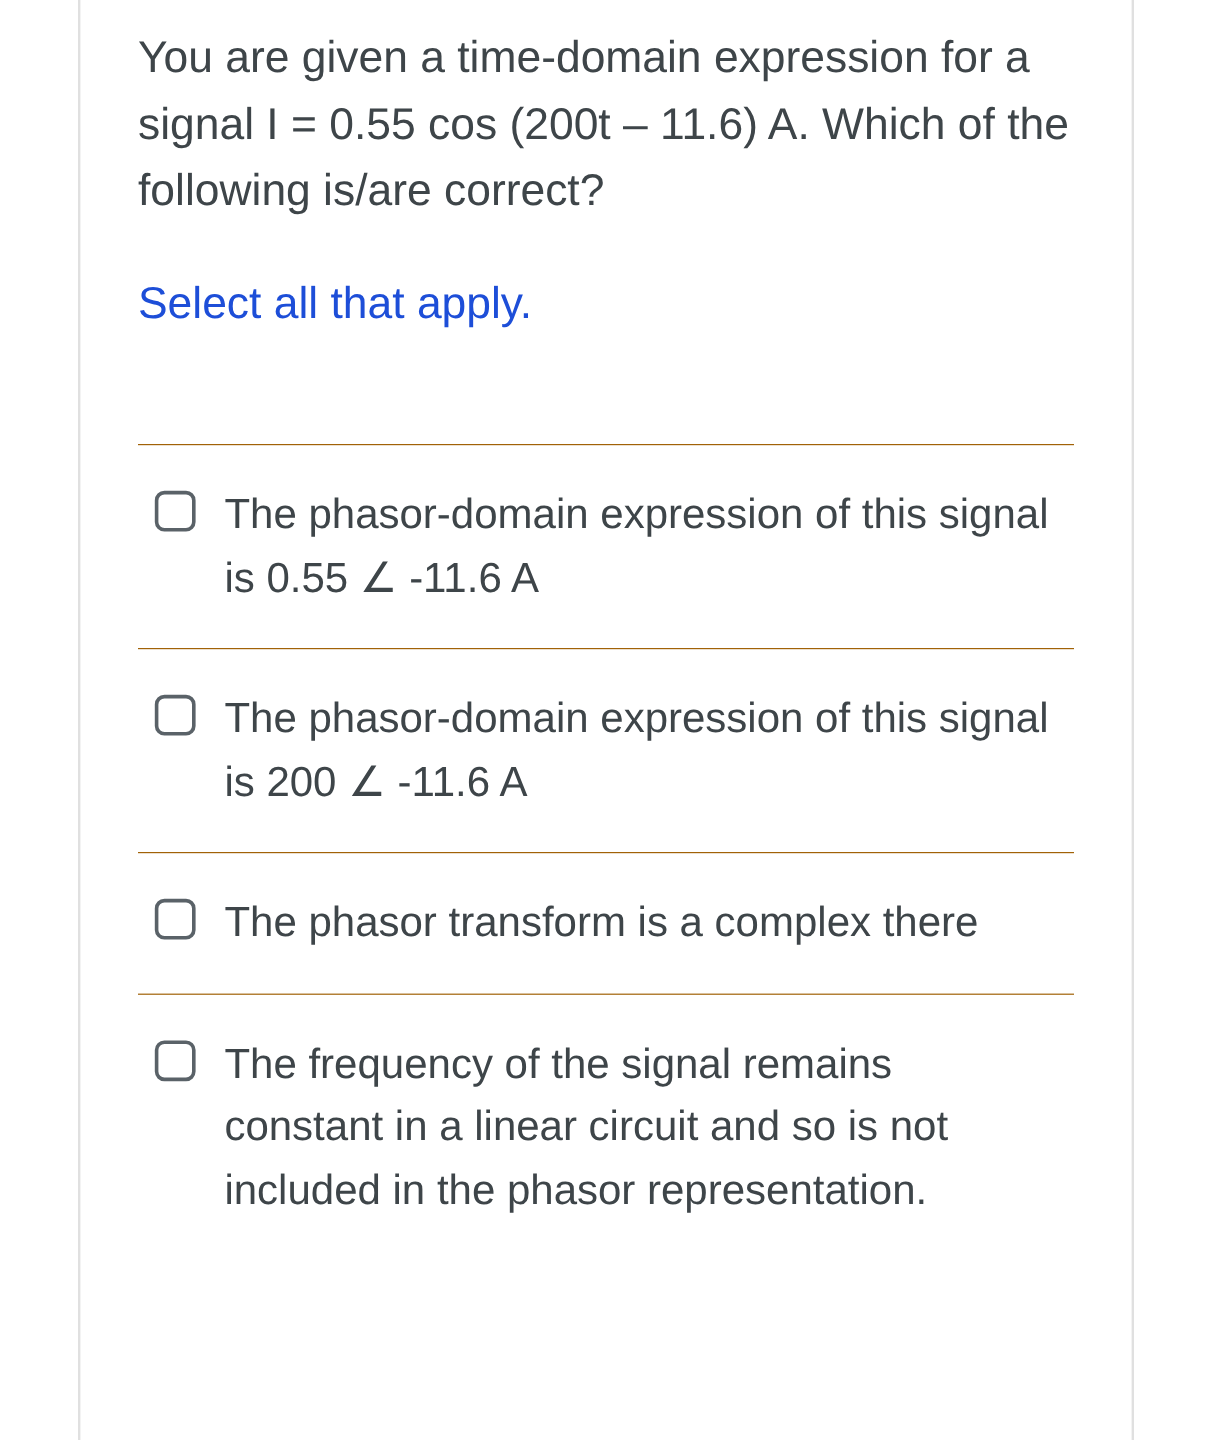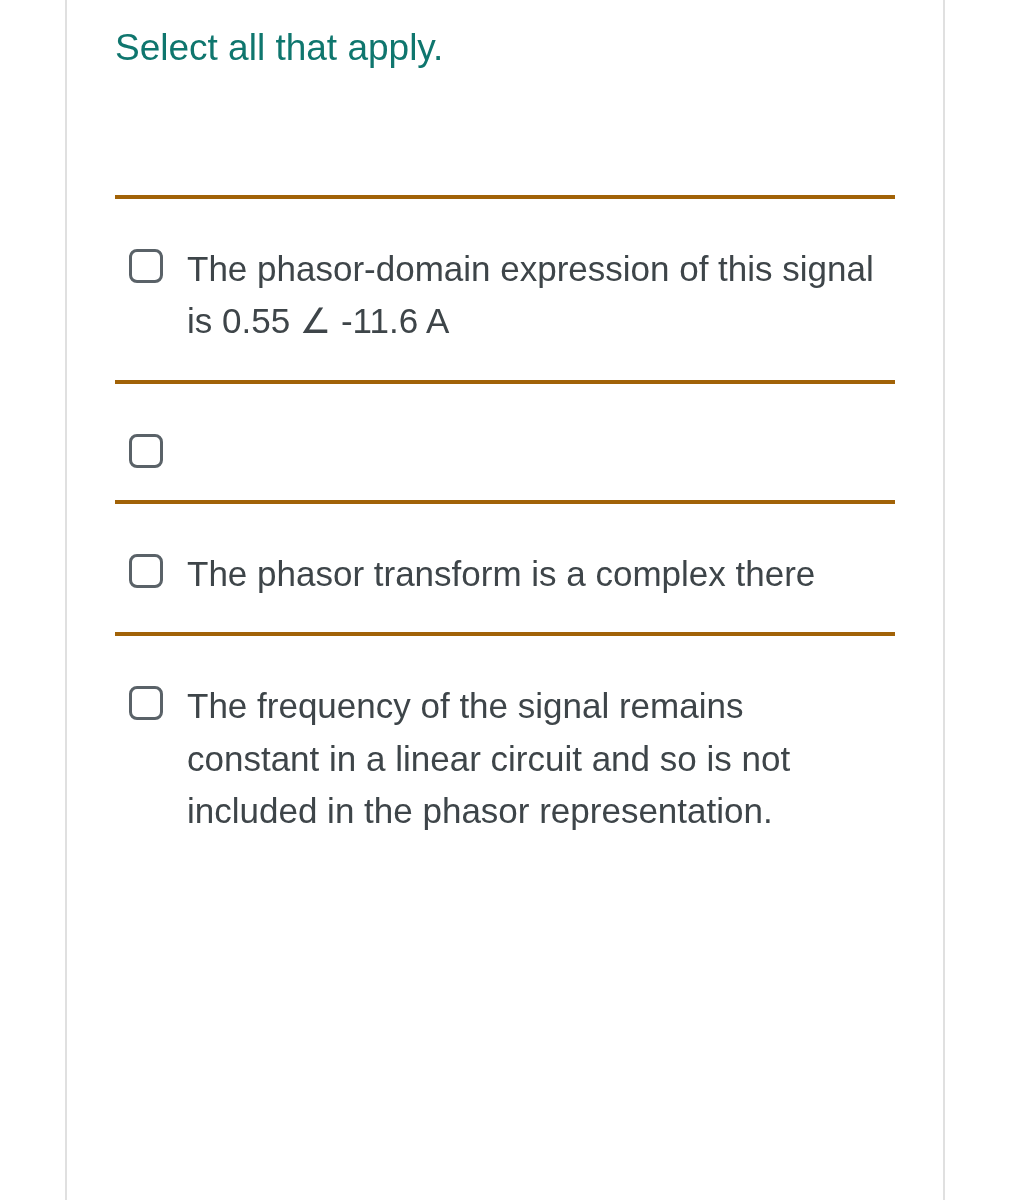--- a/index.html
+++ b/index.html
@@ -25,33 +25,33 @@
     }
     .question-text {
       font-size: 37px;
       color: #3e4549;
       line-height: 1.5;
       font-weight: 400;
       margin-bottom: 38px;
     }
     .instruction {
       font-size: 37px;
-      color: #0f766e;
+      color: #1d4ed8;
       line-height: 1.5;
       font-weight: 400;
-      margin-bottom: 119px;
+      margin-bottom: 90px;
     }
     .options {
       width: 100%;
     }
     .option {
       display: flex;
       align-items: flex-start;
-      padding: 44px 10px 32px 14px;
-      border-top: 4px solid #a16207;
+      padding: 32px 10px 32px 14px;
+      border-top: 1px solid #a16207;
     }
     .option:last-child {
     }
     .checkbox {
       flex-shrink: 0;
       width: 34px;
       height: 34px;
       border: 3px solid #5a6268;
       border-radius: 8px;
       margin-right: 24px;
@@ -63,31 +63,33 @@
       font-size: 35px;
       color: #3e4549;
       line-height: 1.5;
       font-weight: 400;
     }
   </style>
 </head>
 <body>
 
 <div class="container">
+  <p class="question-text">You are given a time-domain expression for a signal I = 0.55 cos (200t – 11.6) A. Which of the following is/are correct?</p>
   <p class="instruction">Select all that apply.</p>
 
   <div class="options">
 
     <div class="option">
       <div class="checkbox"></div>
       <div class="option-text">The phasor-domain expression of this signal is 0.55 ∠ -11.6 A</div>
     </div>
 
     <div class="option">
       <div class="checkbox"></div>
+      <div class="option-text">The phasor-domain expression of this signal is 200 ∠ -11.6 A</div>
     </div>
 
     <div class="option">
       <div class="checkbox"></div>
       <div class="option-text">The phasor transform is a complex there</div>
     </div>
 
 
     <div class="option">
       <div class="checkbox"></div>

